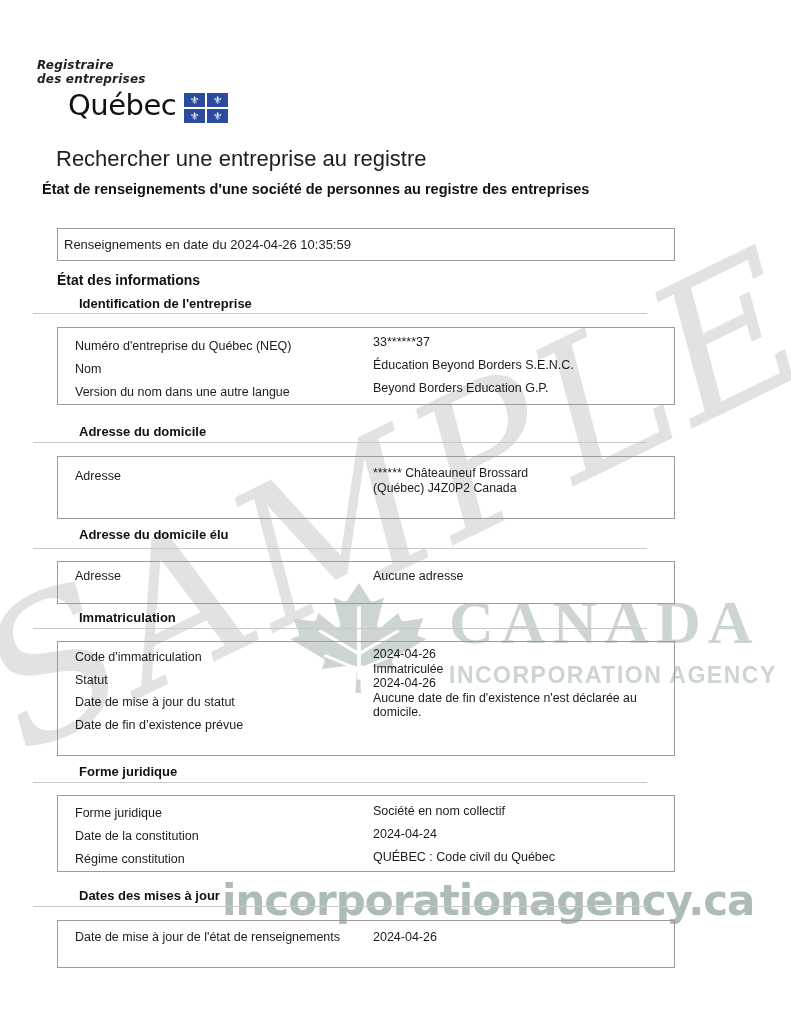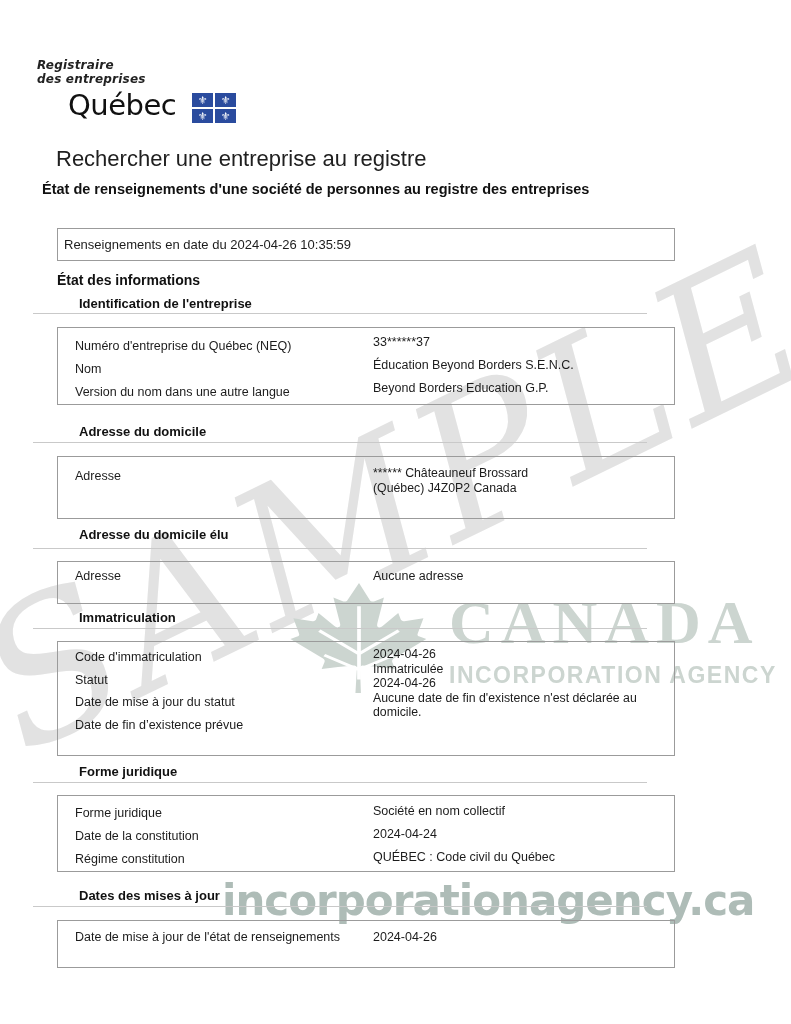--- a/index.html
+++ b/index.html
@@ -7,21 +7,21 @@
     position:relative; width:791px; height:1024px; background:#ffffff;
     font-family:"Liberation Sans", sans-serif; color:#1c1c1c; overflow:hidden;
   }
   .layer-wm { position:absolute; inset:0; z-index:1; }
   .layer-content { position:absolute; inset:0; z-index:2; }
 
   
   .logo { position:absolute; left:37px; top:58px; }
   .logo-org { font-family:"DejaVu Sans", sans-serif; font-weight:bold; font-style:italic;
               font-size:12px; line-height:14px; color:#222; letter-spacing:0.2px; }
-  .logo-bottom { display:flex; align-items:center; margin-left:31px; margin-top:1px;gap:8px; }
+  .logo-bottom { display:flex; align-items:center; margin-left:31px; margin-top:1px; }
   .wordmark { font-family:"DejaVu Sans", sans-serif; font-size:29px; color:#111; letter-spacing:-0.5px; }
   .flag { display:grid; grid-template-columns:21px 21px; grid-template-rows:14px 14px;
           gap:2px; margin-left:8px; margin-top:6px; }
   .flag-cell { background:#2a4b9e; color:#ffffff; font-size:11px; line-height:14px;
                display:flex; align-items:center; justify-content:center; }
 
   
   .page-title { position:absolute; left:56px; top:146px; font-size:22px; color:#202020; }
   .page-subtitle { position:absolute; left:42px; top:181px; font-size:14.5px; font-weight:bold; color:#111; }
   .status-heading { position:absolute; left:57px; top:272px; font-size:14px; font-weight:bold; color:#111; }

